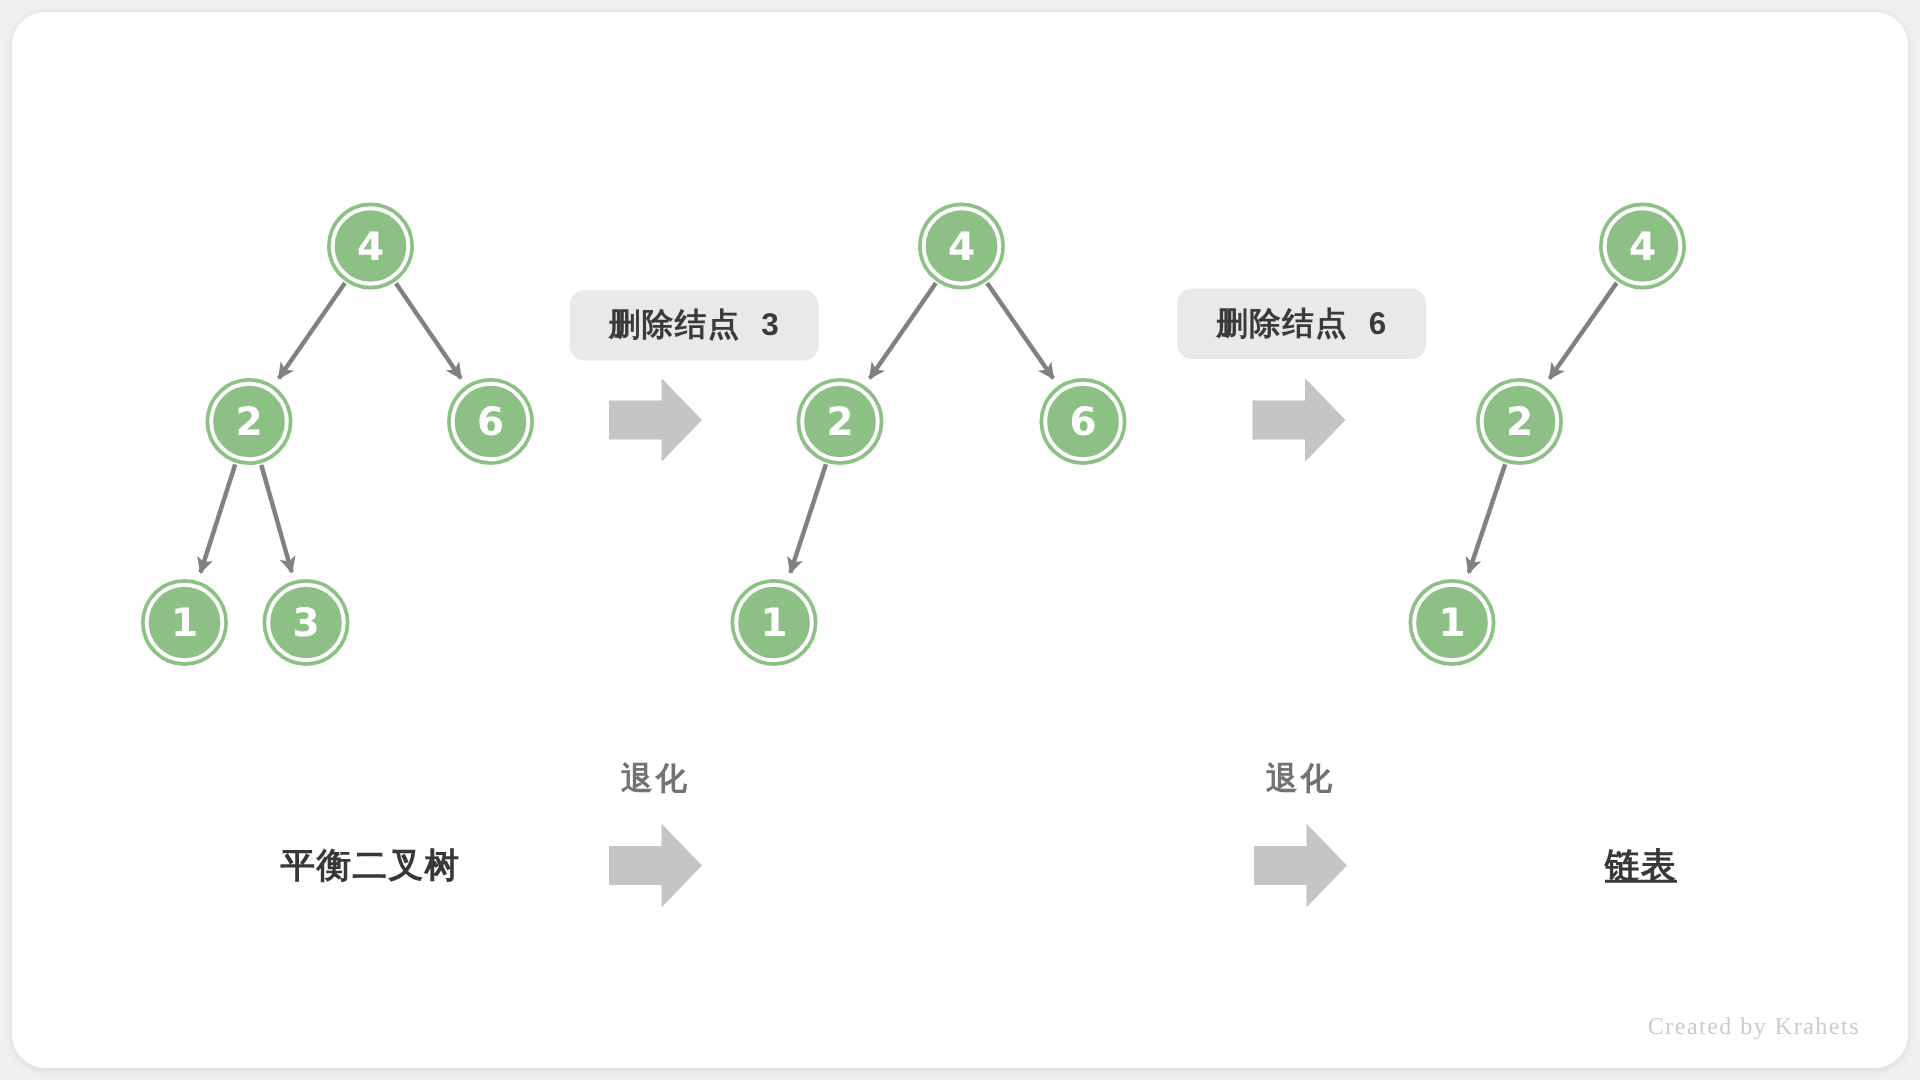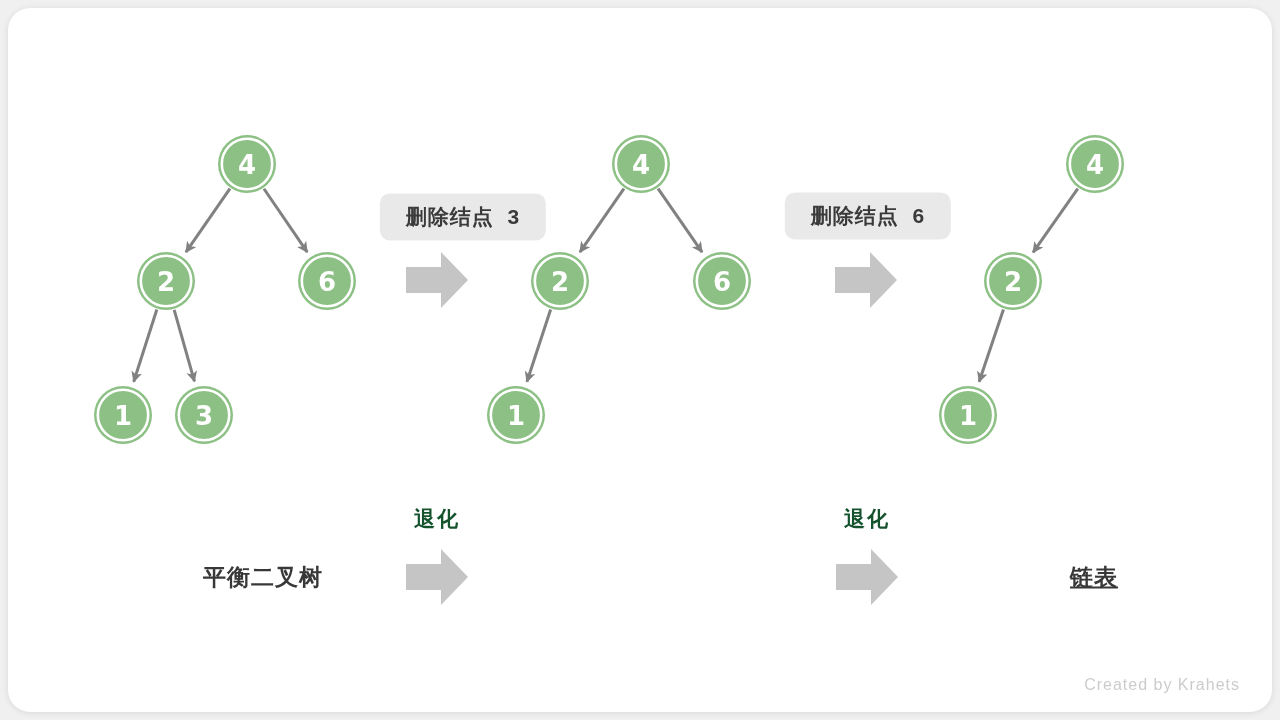--- a/index.html
+++ b/index.html
@@ -18,31 +18,31 @@
   #diagram-svg{position:absolute;left:0;top:0;width:1280px;height:720px;}
   .pos{position:absolute;transform:translate(-50%,-50%);}
   .badge{
     background:#e9e9e9;color:#3a3a3a;
     font-size:21px;font-weight:bold;
     padding:11px 26px;border-radius:10px;
     white-space:pre;letter-spacing:1px;
     line-height:1.2;
   }
   .degrade-label{
-    color:#14532d;font-size:21px;font-weight:bold;letter-spacing:2px;
+    color:#737373;font-size:21px;font-weight:bold;letter-spacing:2px;
     white-space:nowrap;
     text-align:center;
   }
   .stage-label{
     color:#383838;font-size:23px;font-weight:bold;letter-spacing:1px;
     white-space:nowrap;
   }
   .watermark{
     position:absolute;right:40px;top:676px;
-    font-family:Liberation Sans, sans-serif;
+    font-family:Liberation Serif, serif;
     font-size:16px;color:#cccccc;letter-spacing:1px;
     white-space:nowrap;
   }
 </style>
 </head>
 <body>
 
 <div class="canvas">
   <div class="card"></div>
 
@@ -132,17 +132,17 @@
       <polygon points="406,564 441,564 441,549 468,577 441,605 441,590 406,590" fill="#c5c5c5"></polygon>
       <polygon points="836,564 871,564 871,549 898,577 871,605 871,590 836,590" fill="#c5c5c5"></polygon>
     </svg>
 
   <div class="badge pos" style="left: 439px; top: 217px; margin-left: 24px;">删除结点  3</div>
   <div class="badge pos" style="left: 868px; top: 216px;">删除结点  6</div>
 
   <div class="degrade-label pos" style="left: 437px; top: 519px;">退化</div>
   <div class="degrade-label pos" style="left: 867px; top: 519px;">退化</div>
 
-  <div class="stage-label pos" style="left: 263px; top: 577px;">平衡二叉树</div>
+  <div class="stage-label pos" style="left: 247px; top: 577px;">平衡二叉树</div>
   <div class="stage-label pos" style="left: 1094px; top: 577px; text-decoration: underline;">链表</div>
 
   <div class="watermark">Created by Krahets</div>
 </div>
 
 </body></html>

